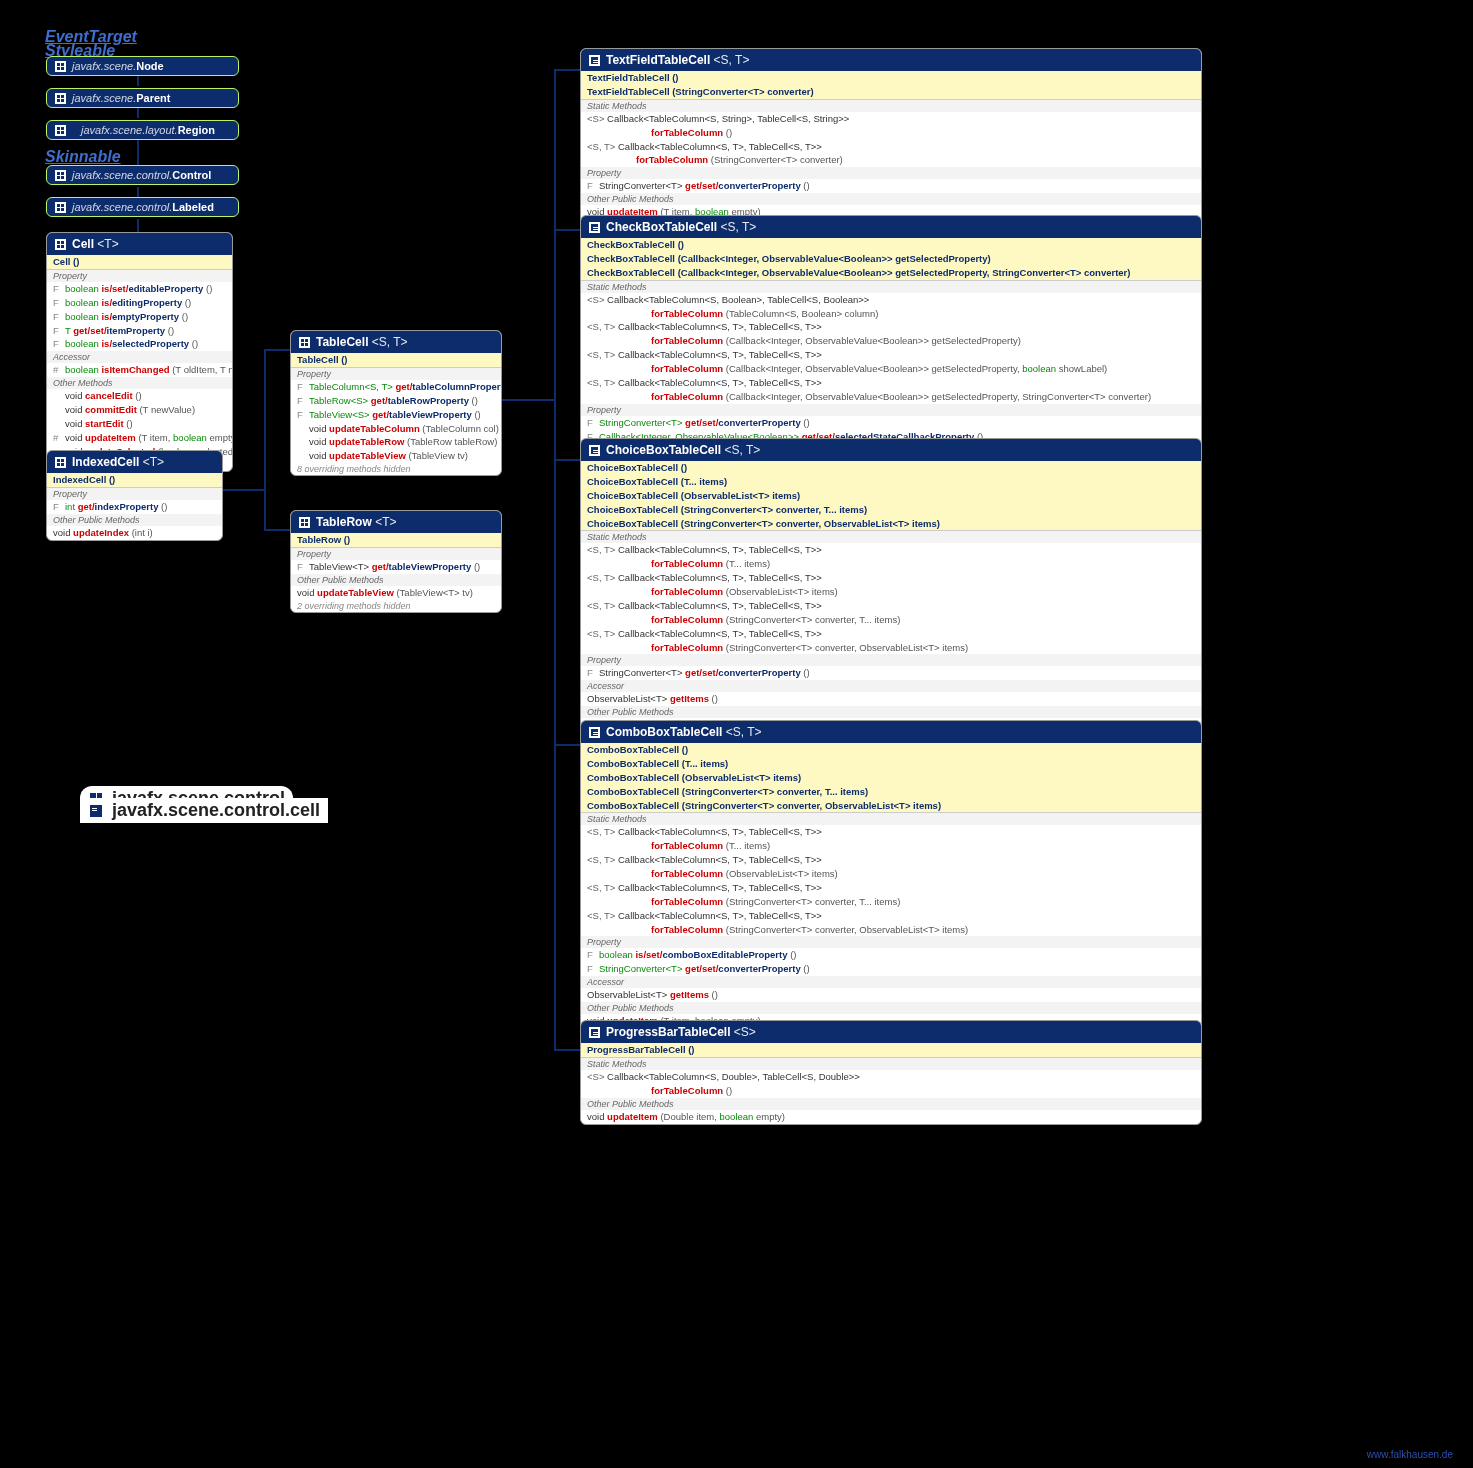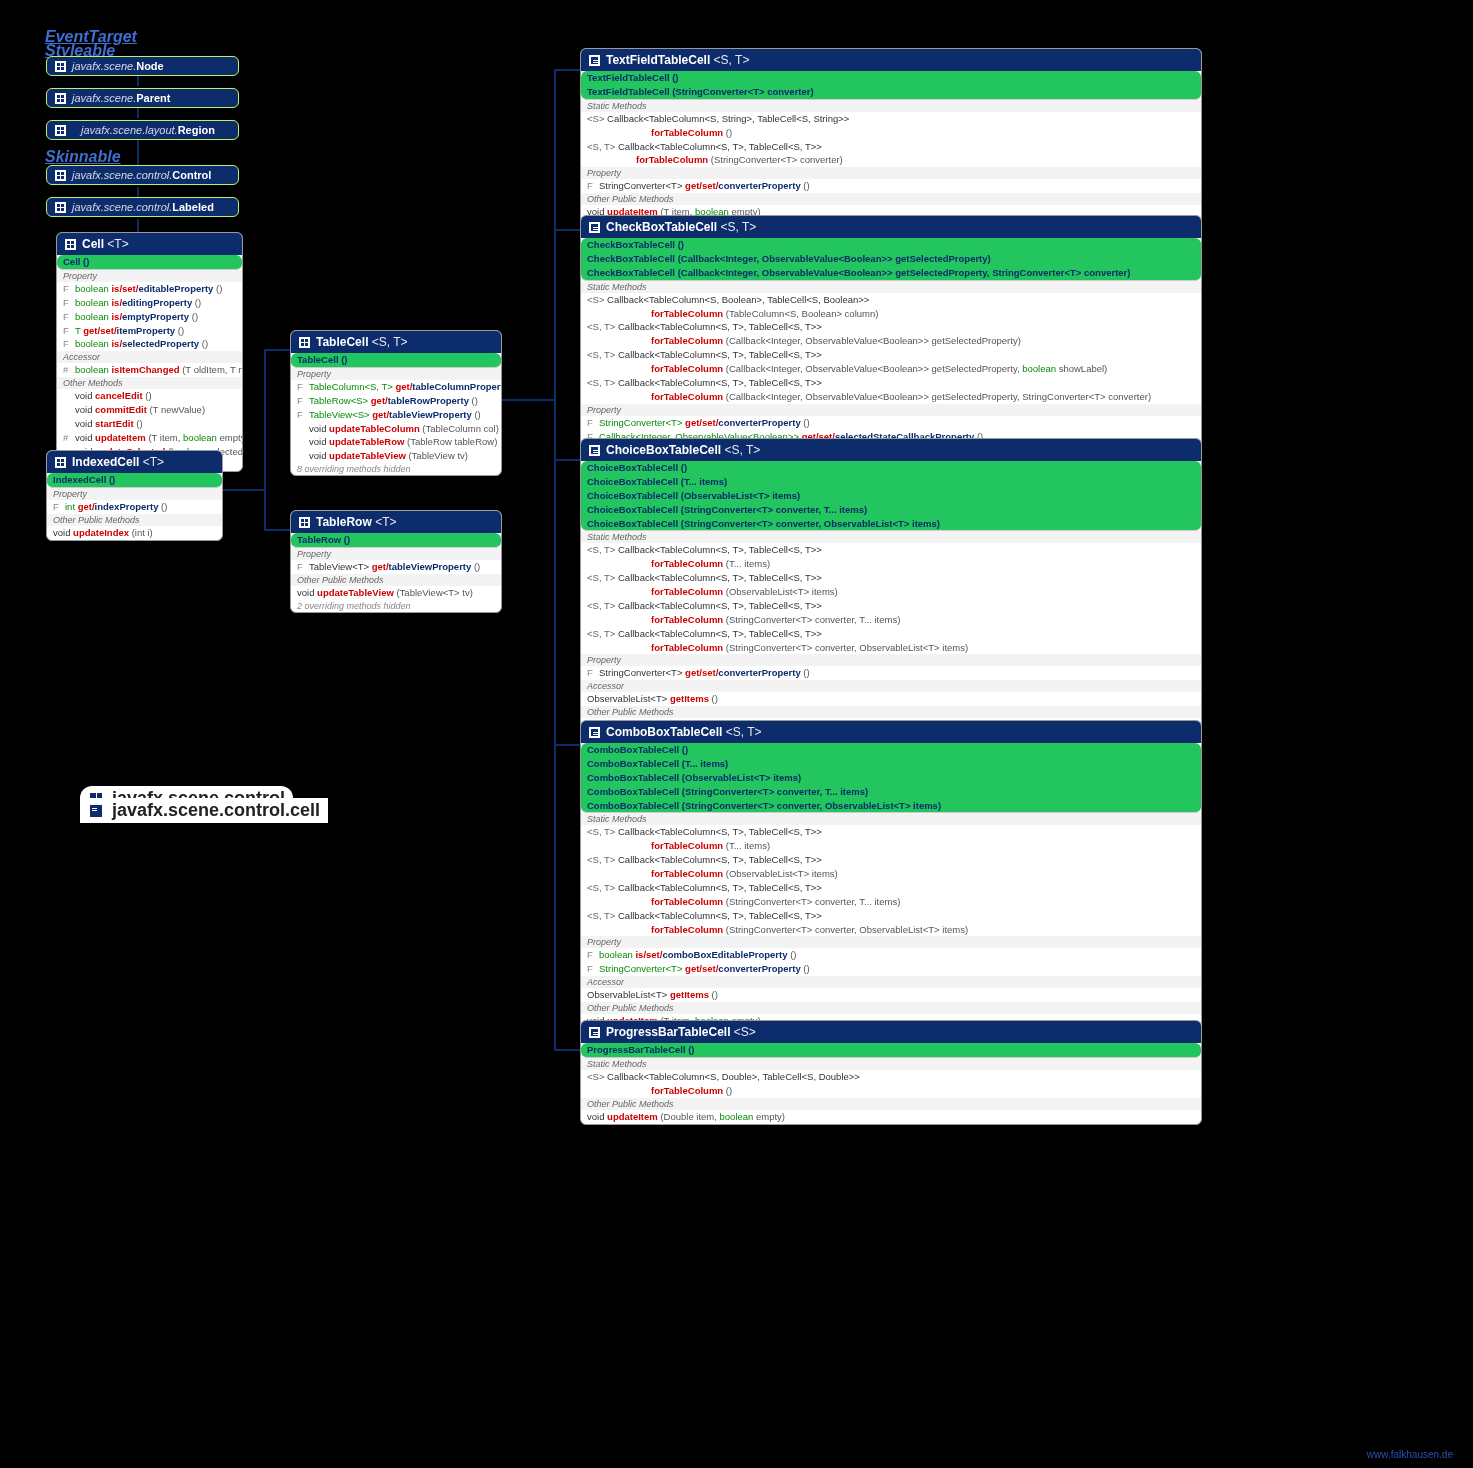--- a/index.html
+++ b/index.html
@@ -76,21 +76,21 @@
     color: #666;
     padding: 1px 6px;
     background: #f3f3f3;
   }
   .row {
     padding: 1px 6px;
     font-size: 9.5px;
     line-height: 1.25;
     white-space: nowrap;
   }
-  .ctor-block { background: #22c55e; border-bottom: 1px solid #ccc; border-radius: 6px; }
+  .ctor-block { background: #fef9c3; border-bottom: 1px solid #ccc; }
   .note {
     font-style: italic; color: #888; font-size: 9px;
     padding: 1px 6px;
   }
   .nm { color: #0d2c6c; font-weight: bold; }
   .rd { color: #c00; font-weight: bold; }
   .kw { color: #0a8a0a; }
   .ty { color: #333; }
   .cb { color: #333; }
   .au { color: #555; }
@@ -169,21 +169,21 @@
 </div>
 <div class="thin" style="left:46px; top:165px; width:175px;">
   <span class="icon grid"></span>
   <span><span class="pkg">javafx.scene.control.</span><span class="cls">Control</span></span>
 </div>
 <div class="thin" style="left:46px; top:197px; width:175px;">
   <span class="icon grid"></span>
   <span><span class="pkg">javafx.scene.control.</span><span class="cls">Labeled</span></span>
 </div>
 
-<div class="box" style="left:56px; top:232px; width:185px;">
+<div class="box" style="left:46px; top:232px; width:185px;">
   <div class="header">
       <span class="icon grid"></span>
     <span><span>Cell</span> <span class="generic">&lt;T&gt;</span></span>
     </div>
   <div class="ctor-block">
       <div class="row"><span class="nm">Cell ()</span></div>
     </div>
   <div class="section-lbl">Property</div>
   <div id="cell-props">
       <div class="row"><span class="mprefix">F</span><span class="kw">boolean</span> <span class="rd">is/set/</span><span class="nm">editableProperty</span><span class="au"> ()</span></div>

